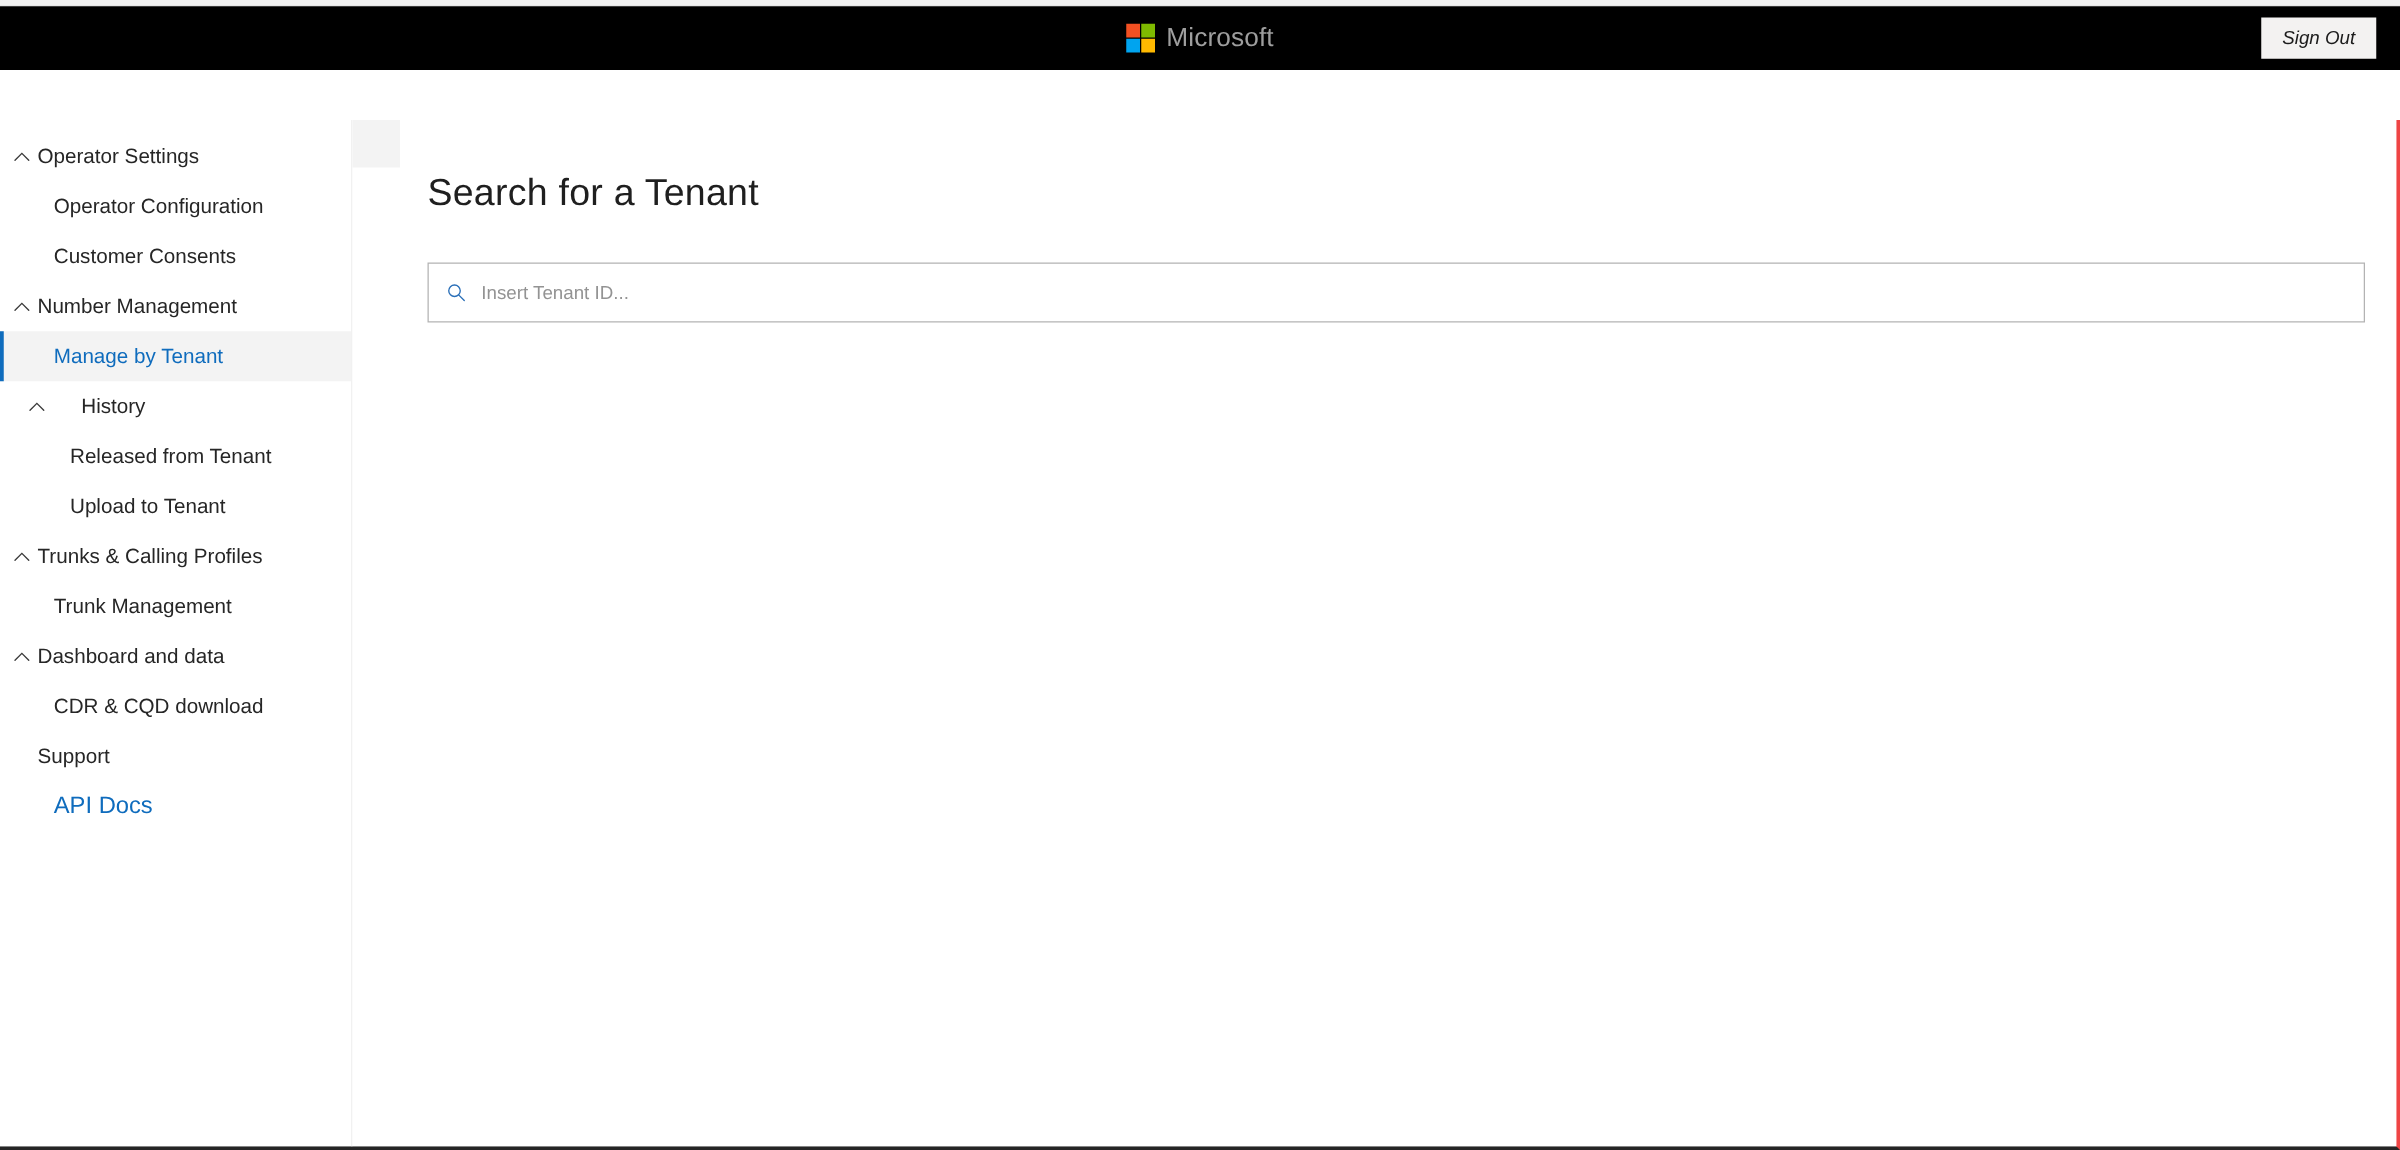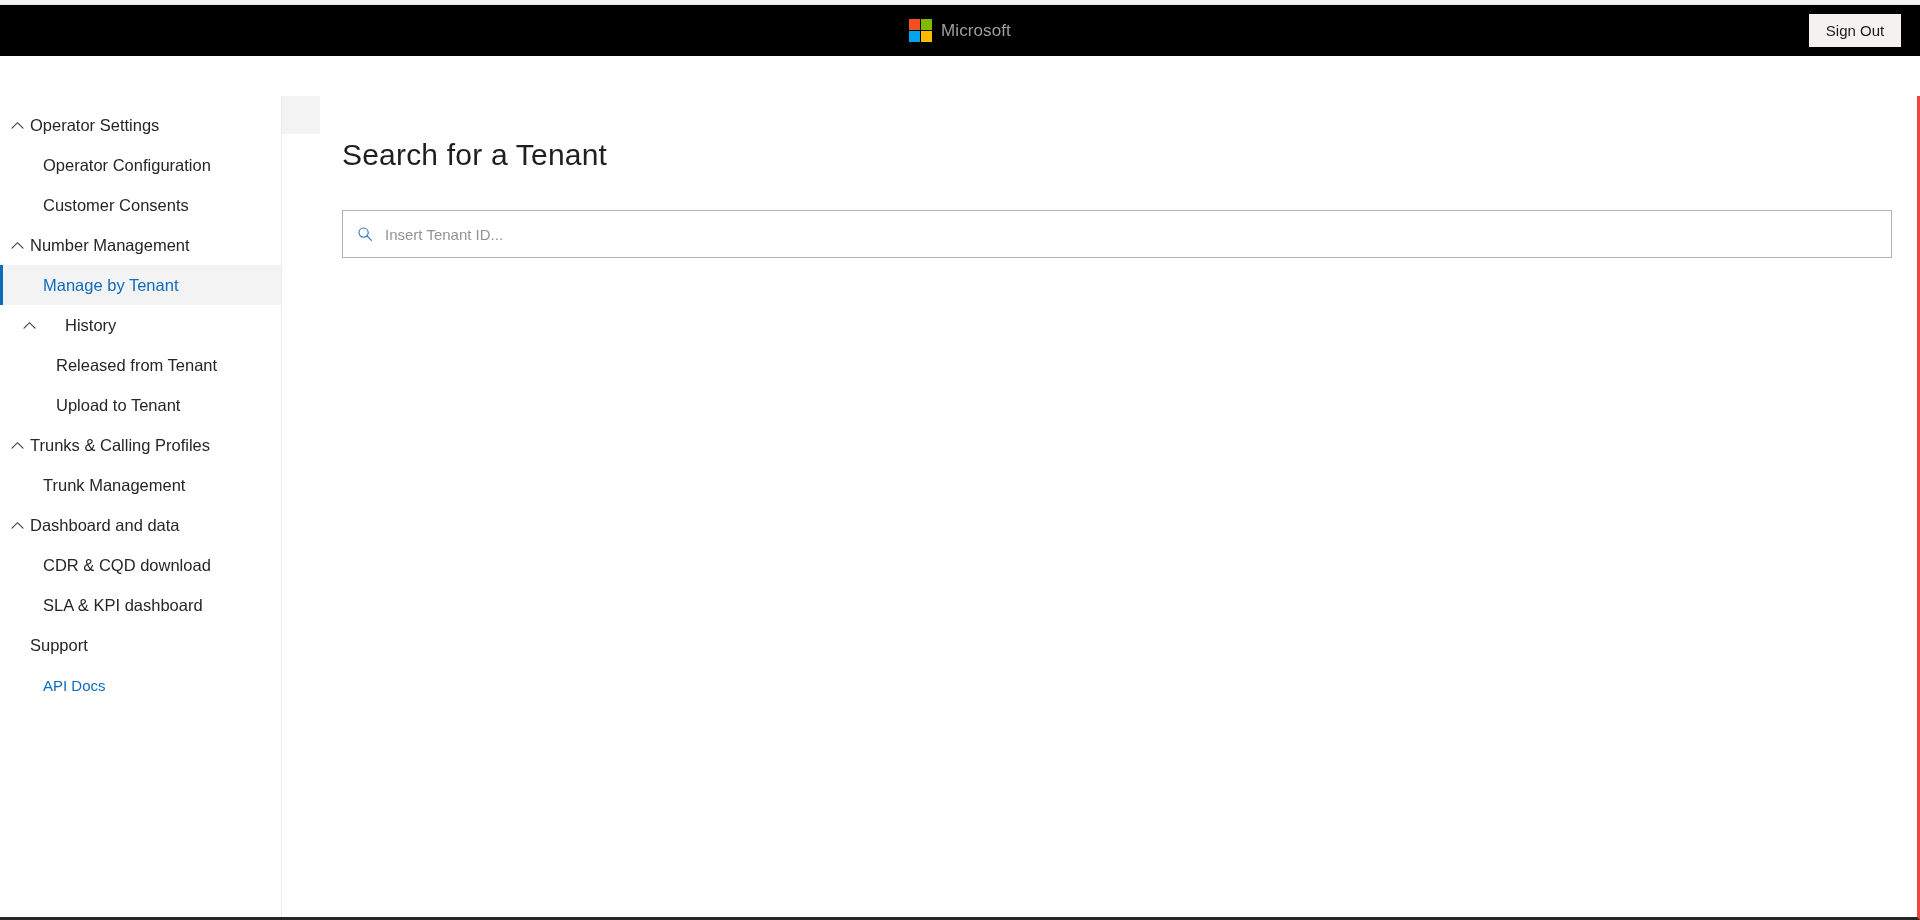--- a/index.html
+++ b/index.html
@@ -55,21 +55,21 @@
     gap: 1px;
   }
   .ms-logo i { display: block; }
   .ms-sq-red    { background: #f25022; }
   .ms-sq-green  { background: #7fba00; }
   .ms-sq-blue   { background: #00a4ef; }
   .ms-sq-yellow { background: #ffb900; }
 
   .brand-name {
     color: #9e9e9e;
-    font-size: 17px;
+    font-size: 21px;
     font-weight: 400;
     letter-spacing: 0.1px;
     line-height: 1;
   }
 
   .signout-btn {
     position: absolute;
     right: 19px;
     top: 9px;
     height: 33px;
@@ -77,20 +77,21 @@
     padding: 0 16px;
     background: #f3f2f1;
     color: #1b1b1b;
     border: none;
     font-family: "Liberation Sans", sans-serif;
     font-size: 15px;
     cursor: pointer;
     display: flex;
     align-items: center;
     justify-content: center;
+    font-style: italic;
   }
 
   
   .body-wrap {
     flex: 1 1 auto;
     display: flex;
     min-height: 0;
     border-bottom: 3px solid #262626;
     border-right: 3px solid #ef4444;
     margin-top: 40px;
@@ -142,21 +143,21 @@
   }
   .nav-item.selected::before {
     content: "";
     position: absolute;
     left: 0;
     top: 0;
     bottom: 0;
     width: 3px;
     background: #0f6cbd;
   }
-  .nav-item.link { color: #0f6cbd; font-size: 15px; }
+  .nav-item.link { color: #0f6cbd; font-size: 19px; }
 
   
   .main {
     flex: 1 1 auto;
     min-width: 0;
     background: #ffffff;
     display: flex;
     flex-direction: row;
   }
 
@@ -288,23 +289,20 @@
           <span class="chev">
             <svg width="13" height="9" viewBox="0 0 13 9" fill="none" aria-hidden="true">
               <path d="M1 7.2L6.5 1.7L12 7.2" stroke="#3b3b3b" stroke-width="1.1" fill="none" stroke-linecap="round"></path>
             </svg>
           </span>
           <span>Dashboard and data</span>
         </div>
         <div class="nav-item lvl-1">
           <span>CDR &amp; CQD download</span>
         </div>
-        <div class="nav-item lvl-1">
-          <span>SLA &amp; KPI dashboard</span>
-        </div>
         <div class="nav-item lvl-group">
           <span>Support</span>
         </div>
         <div class="nav-item lvl-1 link">
           <span>API Docs</span>
         </div>
       </nav>
 
     <main class="main">
       <div class="command-band"></div>

